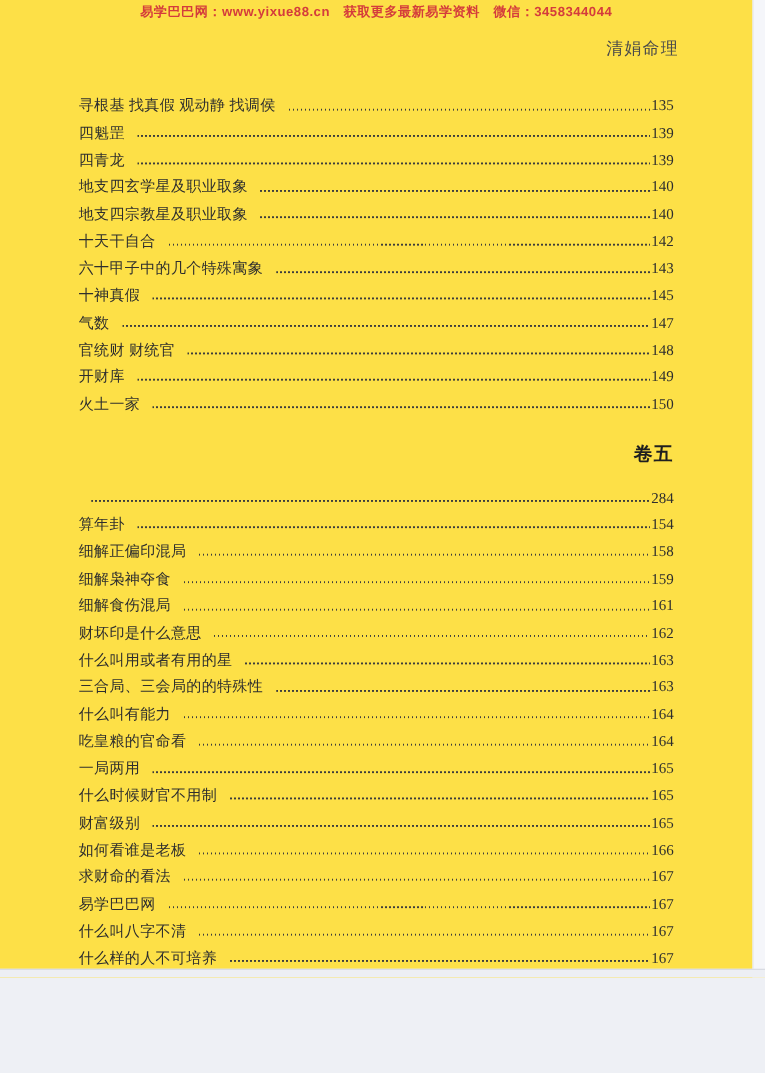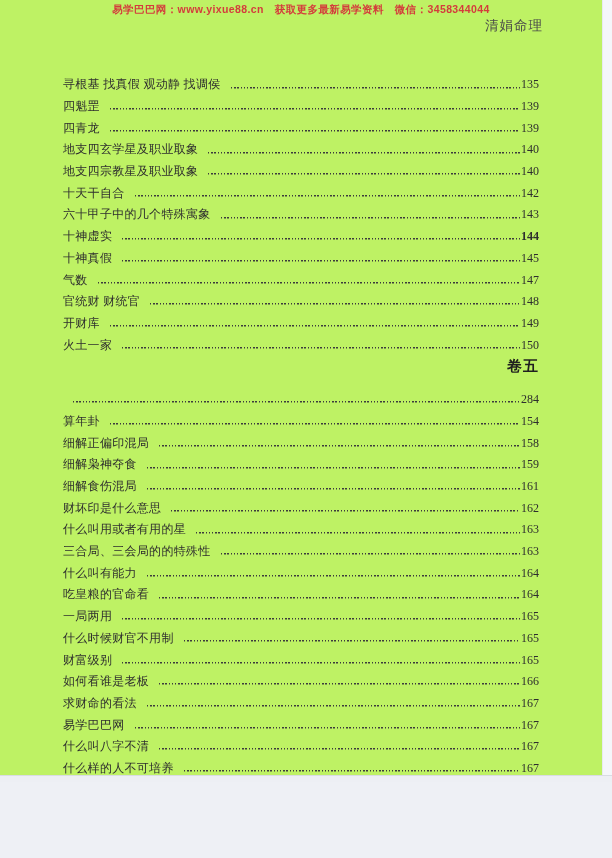--- a/index.html
+++ b/index.html
@@ -5,37 +5,37 @@
   html, body { margin: 0; padding: 0; }
   body {
     width: 612px; height: 858px;
     background: #eef0f5;
     font-family: "Liberation Serif", "DejaVu Serif", serif;
     overflow: hidden;
   }
   .page {
     position: relative;
     width: 612px; height: 782px;
-    background: #bef264;
+    background: #fde047;
     overflow: hidden;
   }
   .promo-header {
     position: absolute;
     top: 3px; left: 0; right: 10px;
     text-align: center;
     font-family: "Liberation Sans", "DejaVu Sans", sans-serif;
     font-weight: 600;
     font-size: 10.5px;
     letter-spacing: 0.4px;
     color: #d43c3c;
     white-space: nowrap;
   }
   .book-title {
     position: absolute;
-    top: 17px; right: 69px;
+    top: 30px; right: 69px;
     font-family: Liberation Sans, sans-serif;
     font-size: 13.5px;
     letter-spacing: 1px;
     color: #4a4a4a;
   }
   .toc {
     position: absolute;
     top: 74px; left: 63px; right: 73px; text-align: right;
   }
   .toc-row {
@@ -62,20 +62,21 @@
     background-size: 100% 1.5px;
     background-repeat: no-repeat;
     background-position: 0 62%;
   }
   .toc-page {
     flex: 0 0 auto;
     font-size: 12px;
     color: #2e2e2e;
   }
   .section-heading {
+    margin-top: 20px;
     margin-bottom: 13px;
     height: 20px;
     line-height: 20px;
     font-size: 15px;
     font-weight: bold;
     letter-spacing: 1px;
     color: #1f1f1f;
   }
   .edge-right {
     position: absolute;
@@ -137,25 +138,20 @@
     <span class="leader"></span>
     <span class="toc-page">142</span>
   </div>
 
   <div class="toc-row">
     <span class="toc-title">六十甲子中的几个特殊寓象</span>
     <span class="leader"></span>
     <span class="toc-page">143</span>
   </div>
 
-  <div class="toc-row">
-    <span class="toc-title">十神虚实</span>
-    <span class="leader"></span>
-    <span class="toc-page" style="font-weight: bold;">144</span>
-  </div>
 
   <div class="toc-row">
     <span class="toc-title">十神真假</span>
     <span class="leader"></span>
     <span class="toc-page">145</span>
   </div>
 
   <div class="toc-row">
     <span class="toc-title">气数</span>
     <span class="leader"></span>

